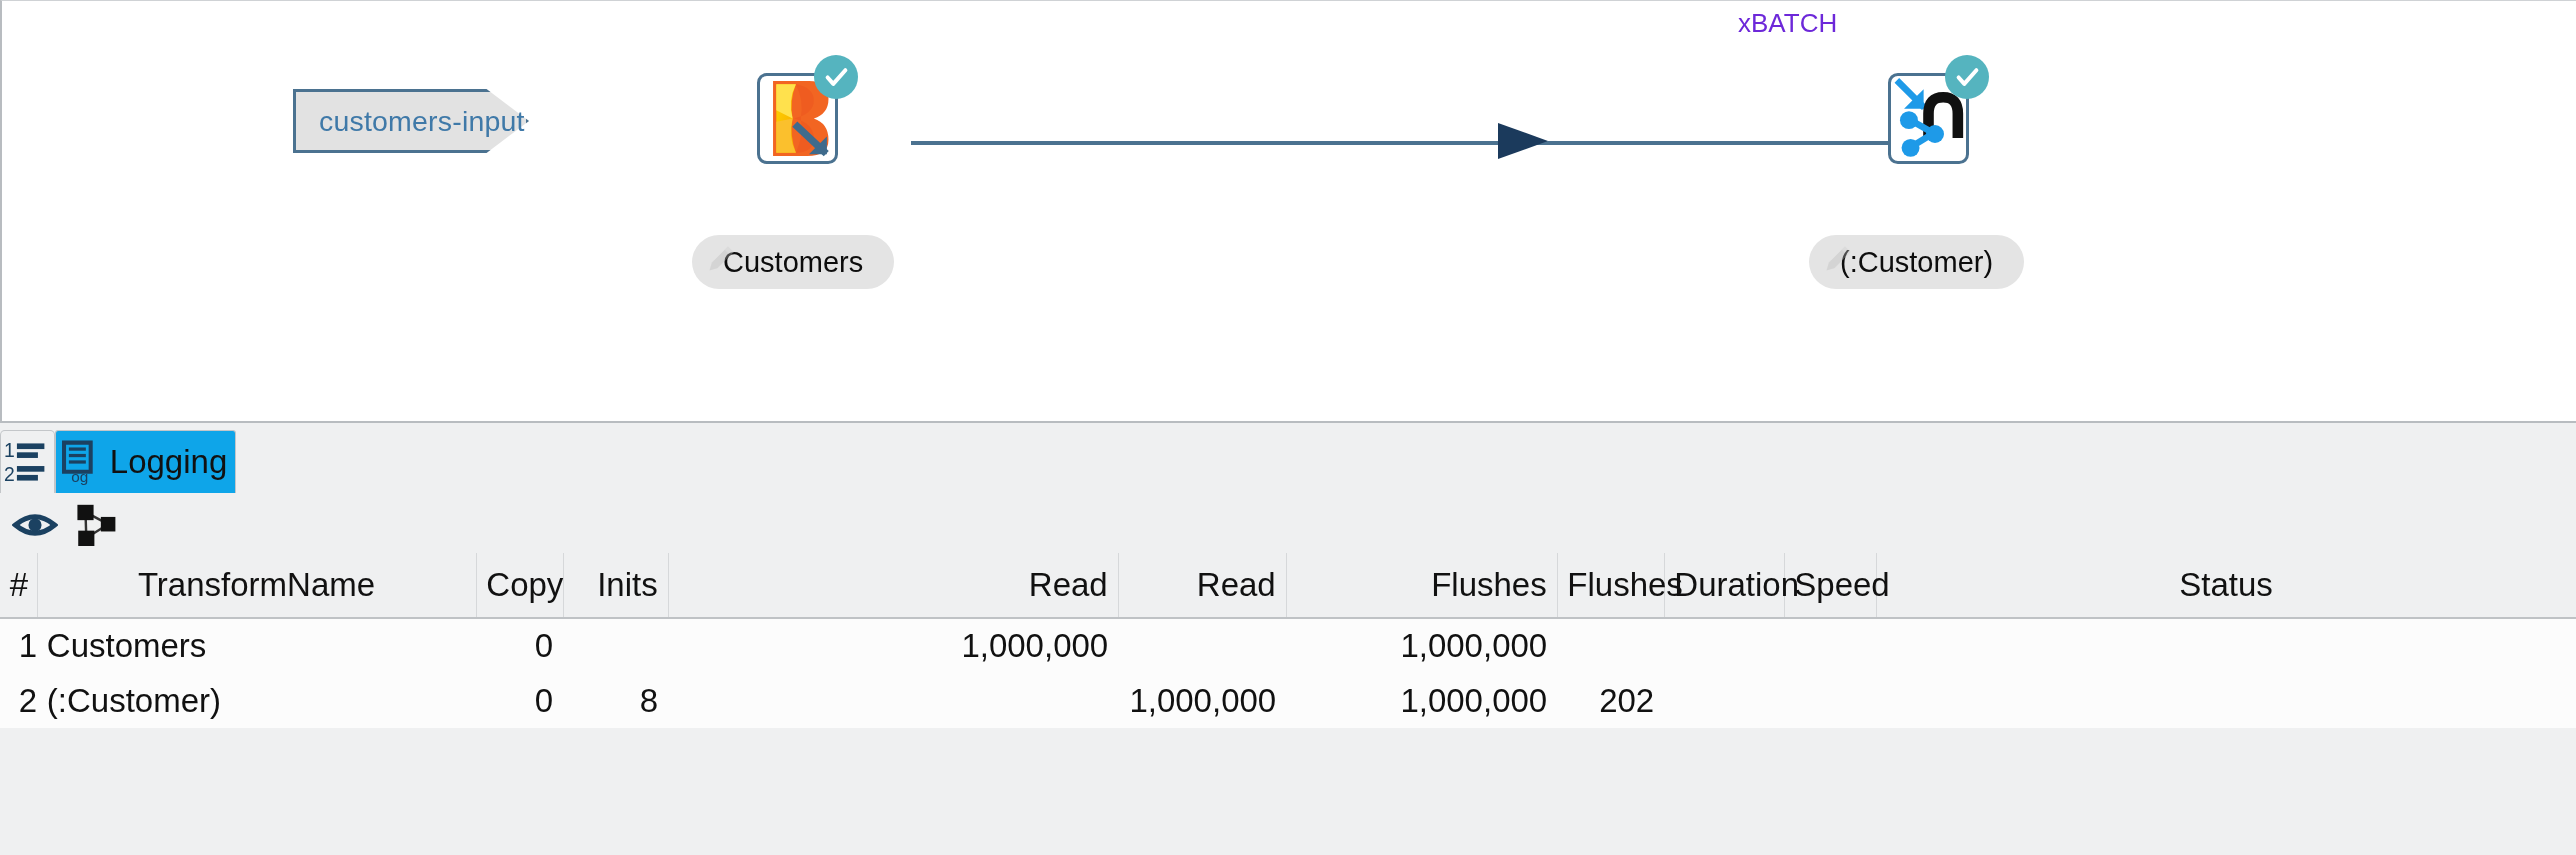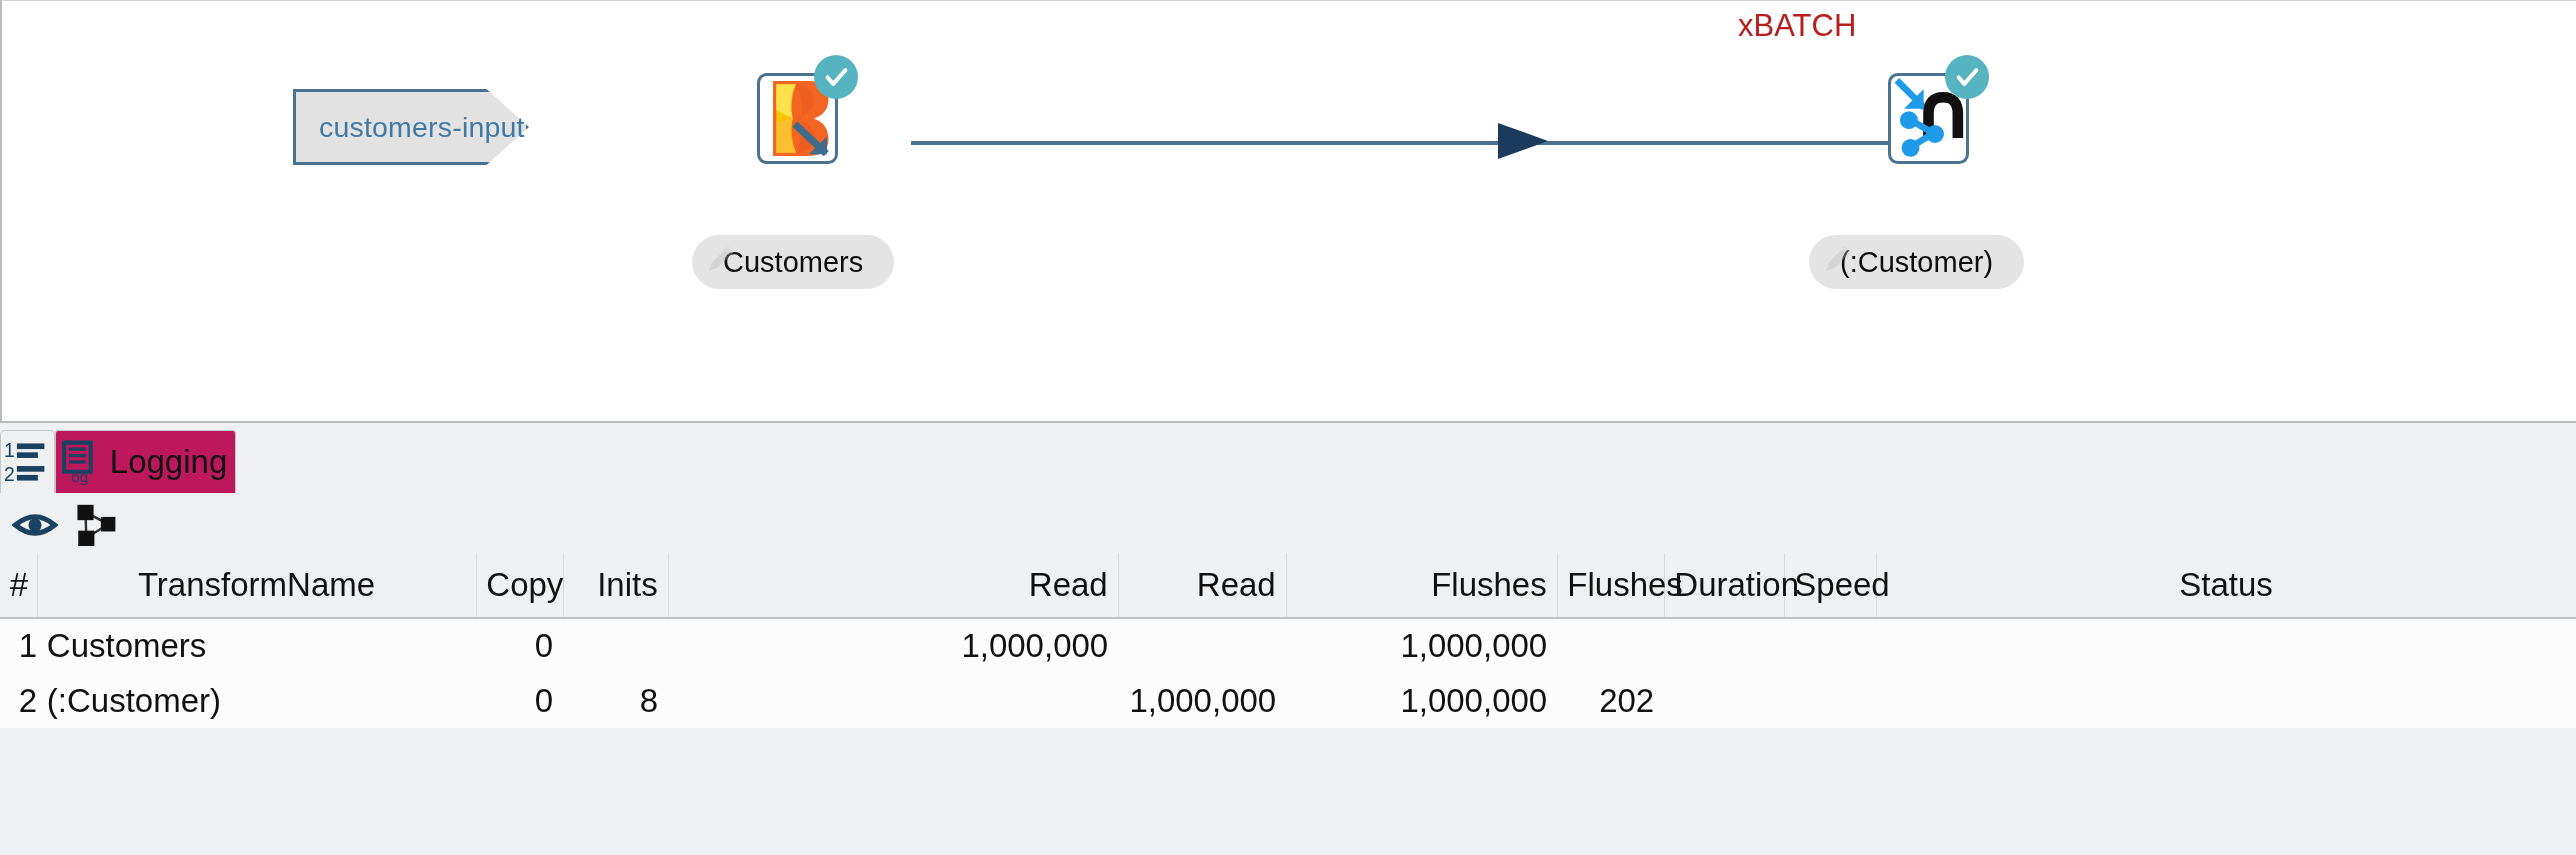--- a/index.html
+++ b/index.html
@@ -26,21 +26,21 @@
     border-top: 1.6px solid #cfd2d5;
     box-sizing: border-box;
   }
 
   
   #input-shape {
     position: absolute;
     left: 291px;
     top: 88px;
     width: 236px;
-    height: 76px;
+    height: 64px;
   }
   #input-shape .shape-bg {
     position: absolute;
     inset: 0;
     background: #e2e2e2;
     border: 3.3px solid #4b7290;
     box-sizing: border-box;
     clip-path: polygon(0 0, 82% 0, 100% 50%, 82% 100%, 0 100%);
   }
   #input-shape .shape-label {
@@ -116,22 +116,22 @@
     height: 37px;
     opacity: .35;
   }
   .pencil-wm svg { display:block; }
 
   
   #xbatch-label {
     position: absolute;
     left: 1736px;
     top: 6.5px;
-    font-size: 31px;
-    color: #b91c1c;
+    font-size: 26px;
+    color: #6d28d9;
     white-space: nowrap;
   }
 
   
   #bottom-panel {
     position: absolute;
     left: 0;
     top: 421px;
     width: 2576px;
     height: 434px;
@@ -170,21 +170,21 @@
     background: #eff0f1;
     position: relative;
     z-index: 2;
   }
   .tab.inactive {
     border-top: 1.6px solid #c3c6c9;
     border-left: 1.6px solid #c3c6c9;
     border-right: 1.6px solid #c3c6c9;
     border-top-left-radius: 3.3px;
     border-top-right-radius: 3.3px;
-    background: #be185d;
+    background: #0ea5e9;
   }
   .tab-icon { width: 42px; height: 46px; flex: 0 0 auto; }
   .tab-icon svg { display:block; }
 
   
   #toolbar {
     position: absolute;
     left: 0; top: 76px;
     height: 52px;
     display: flex;

